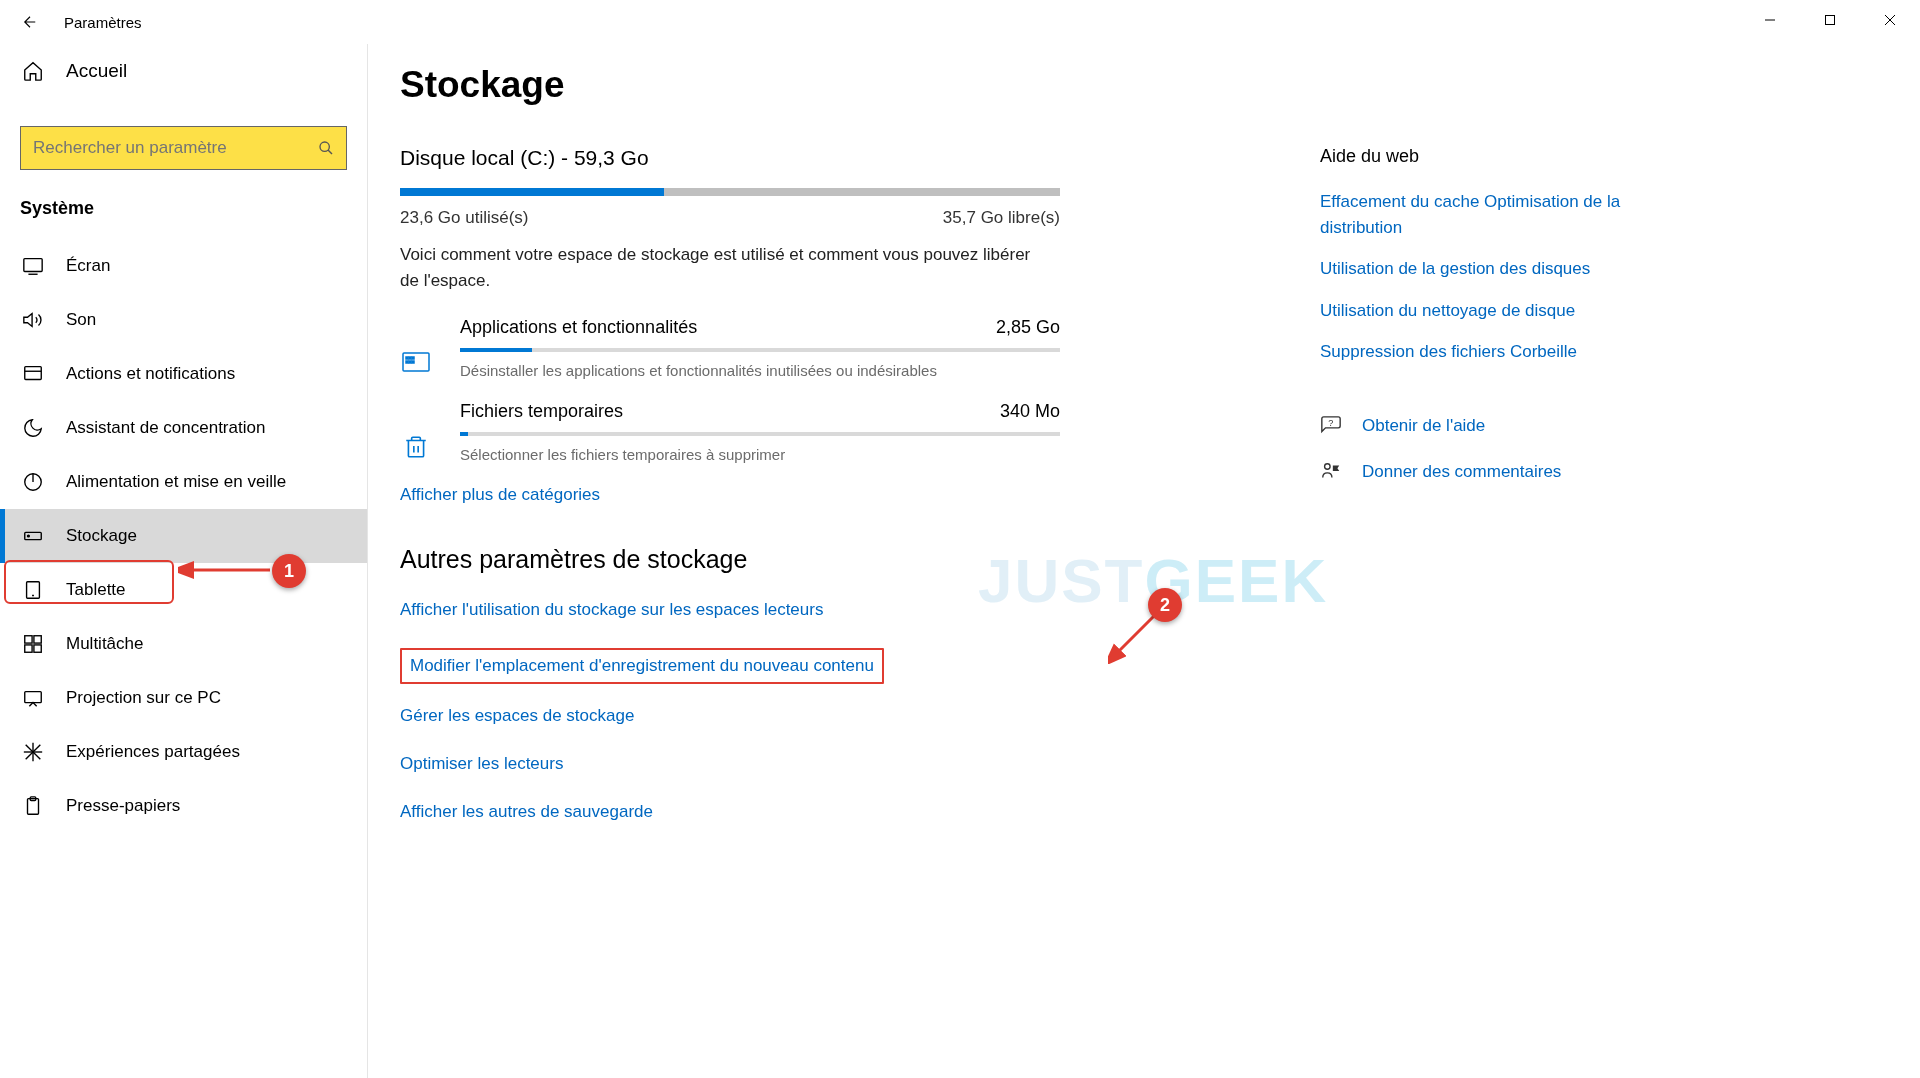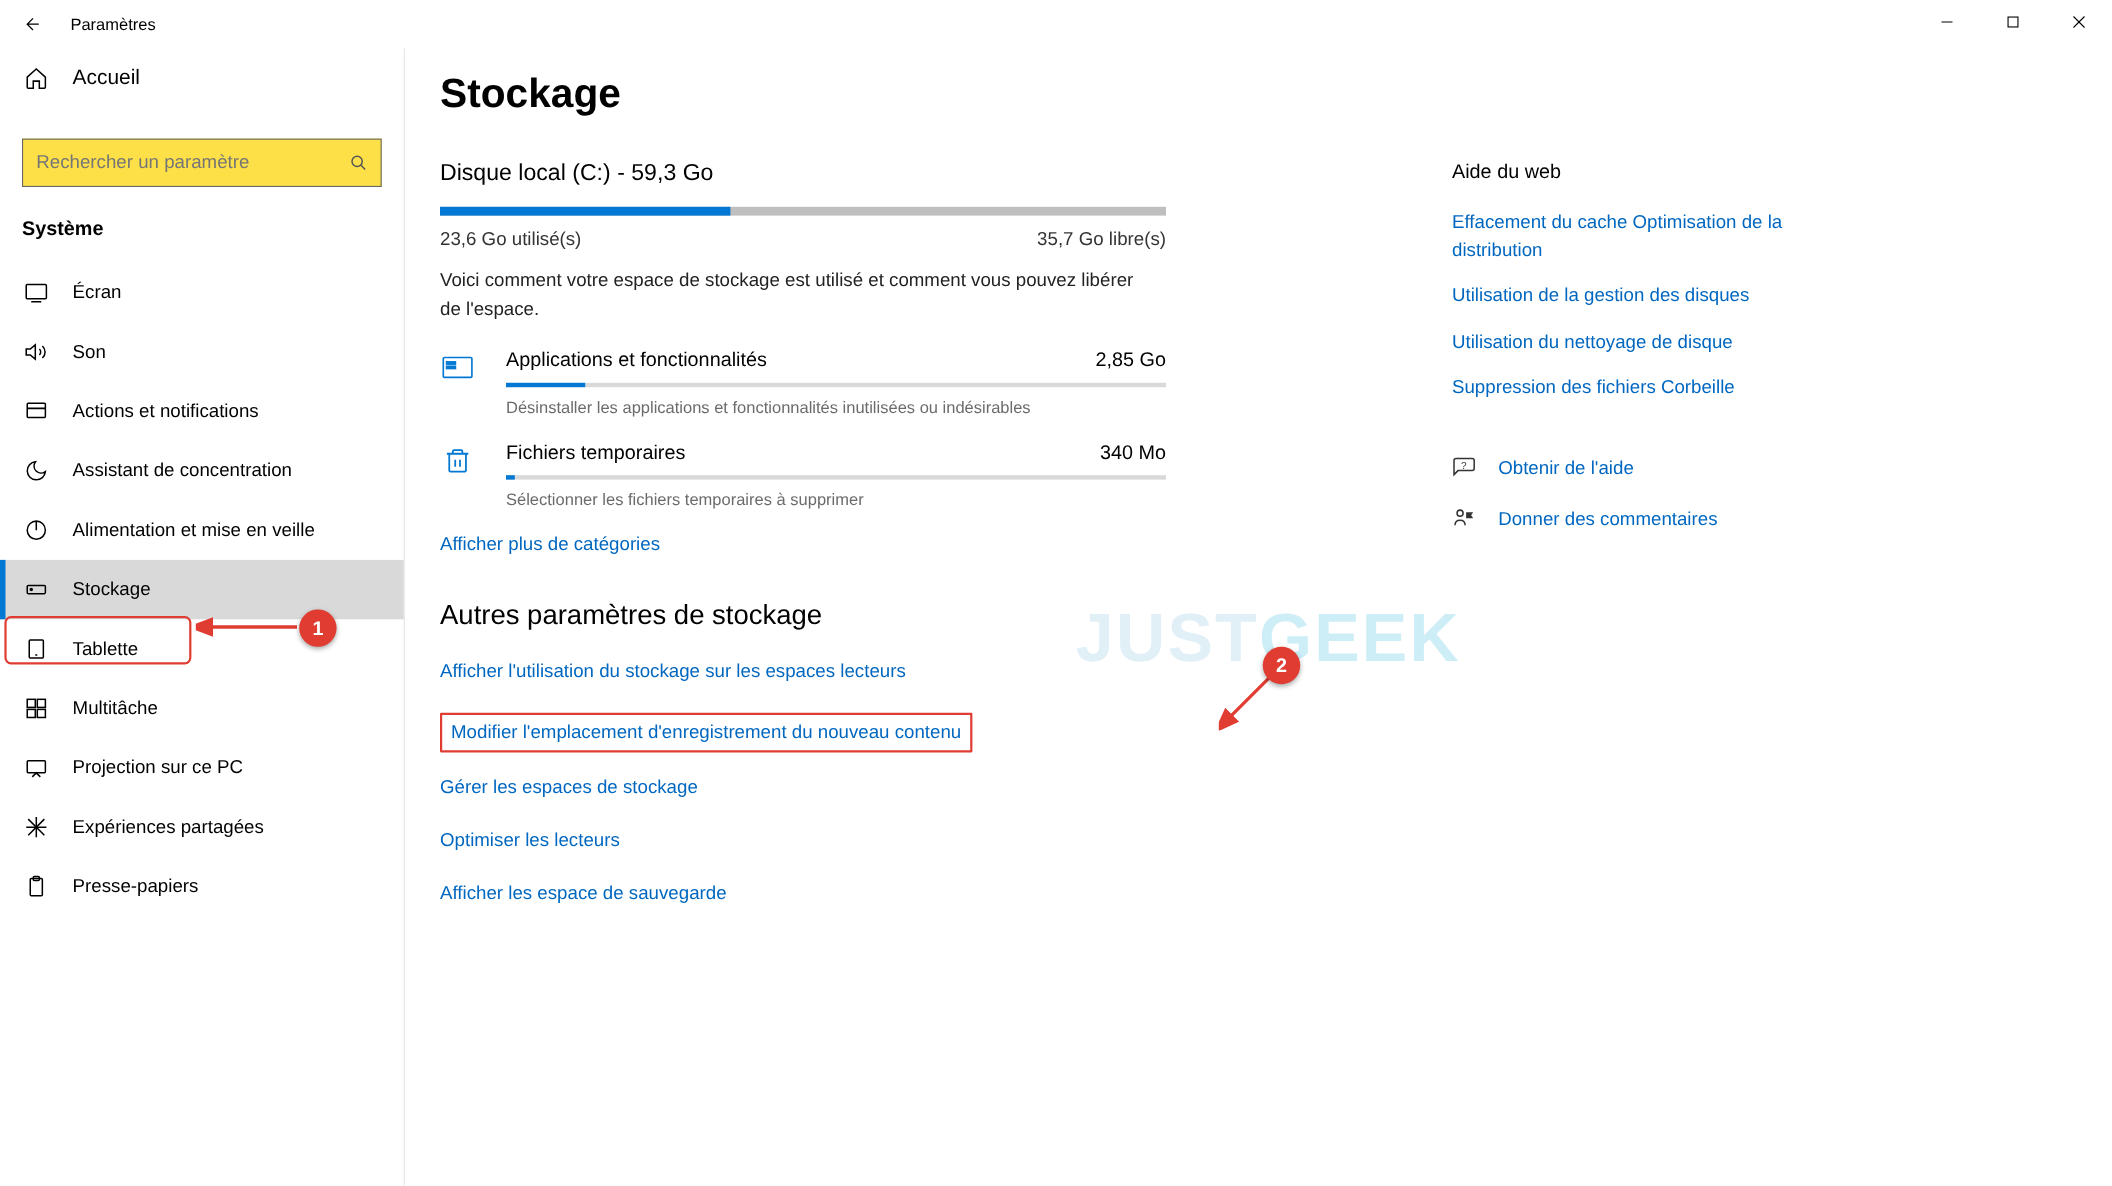--- a/index.html
+++ b/index.html
@@ -44,21 +44,21 @@
     .content-col { width: 660px; }
     
     .subtitle { font-size: 21px; font-weight: 400; margin-bottom: 18px; }
     
     .bar-outer { width: 100%; height: 8px; background: #bfbfbf; margin-bottom: 12px; position: relative; }
     .bar-fill { height: 100%; background: #0078d4; }
     
     .bar-labels { display: flex; justify-content: space-between; font-size: 17px; color: #333; margin-bottom: 14px; }
     .desc-text { font-size: 17px; line-height: 1.5; color: #222; margin-bottom: 24px; width: 640px; }
     
-    .storage-cat { display: flex; align-items: flex-start; margin-bottom: 18px; padding-bottom: 4px; }
+    .storage-cat { display: flex; align-items: flex-end; margin-bottom: 18px; padding-bottom: 4px; }
     .storage-cat .cat-icon { width: 32px; height: 32px; margin-right: 28px; margin-top: 2px; display: flex; align-items: center; justify-content: center; }
     .storage-cat .cat-body { flex: 1; }
     .storage-cat .cat-row1 { display: flex; justify-content: space-between; font-size: 18px; margin-bottom: 10px; }
     .storage-cat .cat-bar { height: 4px; background: #d9d9d9; margin-bottom: 10px; }
     .storage-cat .cat-bar-fill { height: 100%; background: #0078d4; }
     .storage-cat .cat-desc { font-size: 15px; color: #6b6b6b; }
     
     .link-blue { color: #0067c0; font-size: 17px; cursor: pointer; display: inline-block; }
     
     .more-cats { margin-top: 16px; margin-bottom: 40px; }
@@ -309,21 +309,21 @@
         </div>
 
         <div class="section-head2">Autres paramètres de stockage</div>
         <div class="other-links">
           <span class="link-blue">Afficher l'utilisation du stockage sur les espaces lecteurs</span>
           <span class="highlight-box-2" style="margin-bottom:22px;">
             <span class="link-blue" style="margin-bottom:0;">Modifier l'emplacement d'enregistrement du nouveau contenu</span>
           </span>
           <span class="link-blue">Gérer les espaces de stockage</span>
           <span class="link-blue">Optimiser les lecteurs</span>
-          <span class="link-blue">Afficher les espace de sauvegarde</span>
+          <span class="link-blue">Afficher les autres de sauvegarde</span>
         </div>
       </div>
 
       <div class="help-col">
         <div class="help-title">Aide du web</div>
         <div class="help-links">
           <span class="link-blue">Effacement du cache Optimisation de la distribution</span>
           <span class="link-blue">Utilisation de la gestion des disques</span>
           <span class="link-blue">Utilisation du nettoyage de disque</span>
           <span class="link-blue">Suppression des fichiers Corbeille</span>

